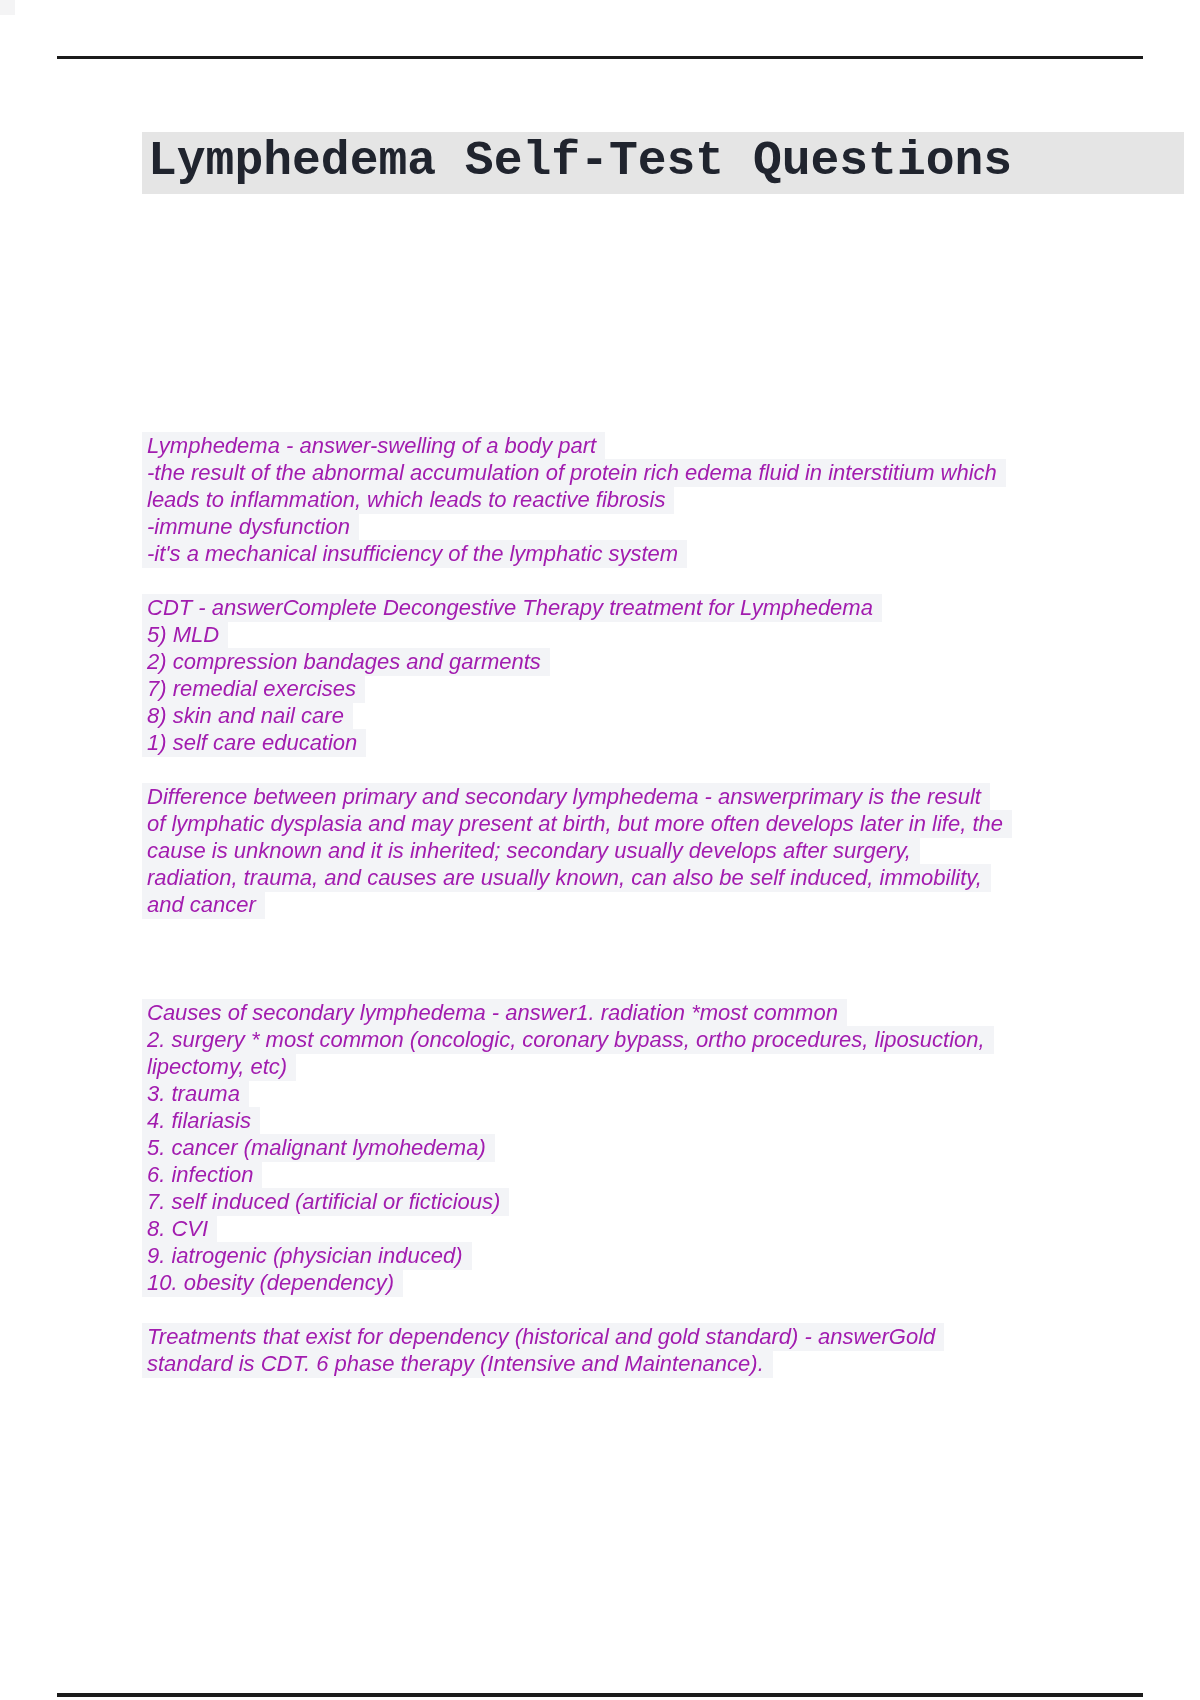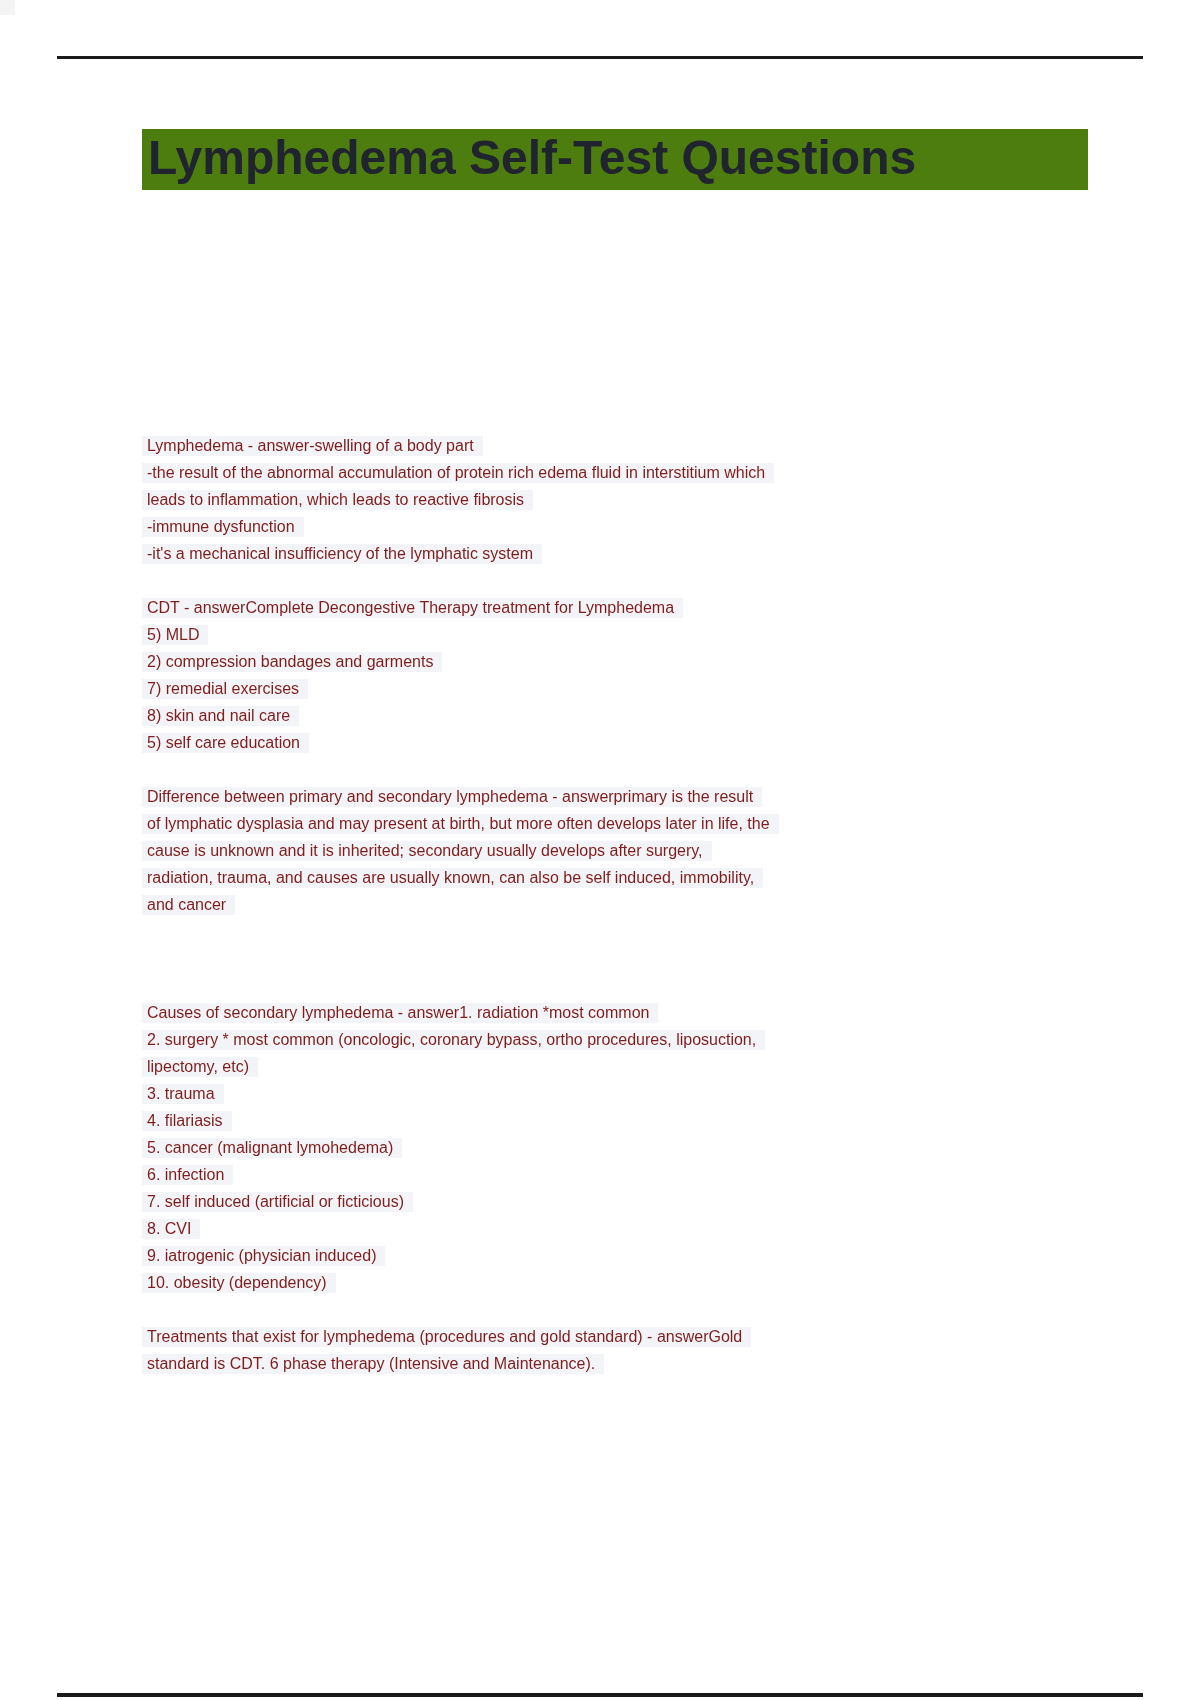--- a/index.html
+++ b/index.html
@@ -30,48 +30,50 @@
     left: 142px;
     top: 131px;
     margin: 0;
     font-size: 48px;
     font-weight: bold;
     color: #20242e;
     line-height: 54px;
     white-space: nowrap;
   }
   .title-hl {
-    background: #4d7c0f;
+    background: #e5e5e5;
     padding: 2px 172px 6px 6px;
+    font-family: Liberation Mono, monospace;
   }
   .content {
     position: absolute;
     left: 142px;
     top: 432px;
     width: 930px;
-    font-size: 16px;
+    font-size: 22px;
     line-height: 27px;
-    color: #7f1d1d;
+    color: #a21caf;
+    font-style: italic;
   }
   .block { margin: 0 0 27px 0; }
   .block:last-child { margin-bottom: 0; }
   .hl {
     background: #f3f4f7;
     padding: 1px 9px 2px 5px;
   }
 </style>
 </head>
 <body>
 
 <div class="page">
   <div class="corner-artifact"></div>
   <div class="rule rule-top"></div>
   <h1 class="doc-title"><span class="title-hl">Lymphedema Self-Test Questions</span></h1>
   <div class="content" id="content">
       <p class="block"><span class="hl">Lymphedema - answer-swelling of a body part</span><br><span class="hl">-the result of the abnormal accumulation of protein rich edema fluid in interstitium which</span><br><span class="hl">leads to inflammation, which leads to reactive fibrosis</span><br><span class="hl">-immune dysfunction</span><br><span class="hl">-it's a mechanical insufficiency of the lymphatic system</span></p>
-      <p class="block"><span class="hl">CDT - answerComplete Decongestive Therapy treatment for Lymphedema</span><br><span class="hl">5) MLD</span><br><span class="hl">2) compression bandages and garments</span><br><span class="hl">7) remedial exercises</span><br><span class="hl">8) skin and nail care</span><br><span class="hl">5) self care education</span></p>
+      <p class="block"><span class="hl">CDT - answerComplete Decongestive Therapy treatment for Lymphedema</span><br><span class="hl">5) MLD</span><br><span class="hl">2) compression bandages and garments</span><br><span class="hl">7) remedial exercises</span><br><span class="hl">8) skin and nail care</span><br><span class="hl">1) self care education</span></p>
       <p class="block"><span class="hl">Difference between primary and secondary lymphedema - answerprimary is the result</span><br><span class="hl">of lymphatic dysplasia and may present at birth, but more often develops later in life, the</span><br><span class="hl">cause is unknown and it is inherited; secondary usually develops after surgery,</span><br><span class="hl">radiation, trauma, and causes are usually known, can also be self induced, immobility,</span><br><span class="hl">and cancer</span></p>
       <p class="block"><br></p>
       <p class="block"><span class="hl">Causes of secondary lymphedema - answer1. radiation *most common</span><br><span class="hl">2. surgery * most common (oncologic, coronary bypass, ortho procedures, liposuction,</span><br><span class="hl">lipectomy, etc)</span><br><span class="hl">3. trauma</span><br><span class="hl">4. filariasis</span><br><span class="hl">5. cancer (malignant lymohedema)</span><br><span class="hl">6. infection</span><br><span class="hl">7. self induced (artificial or ficticious)</span><br><span class="hl">8. CVI</span><br><span class="hl">9. iatrogenic (physician induced)</span><br><span class="hl">10. obesity (dependency)</span></p>
-      <p class="block"><span class="hl">Treatments that exist for lymphedema (procedures and gold standard) - answerGold</span><br><span class="hl">standard is CDT. 6 phase therapy (Intensive and Maintenance).</span></p>
+      <p class="block"><span class="hl">Treatments that exist for dependency (historical and gold standard) - answerGold</span><br><span class="hl">standard is CDT. 6 phase therapy (Intensive and Maintenance).</span></p>
     </div>
   <div class="rule rule-bottom"></div>
 </div>
 
 </body></html>

